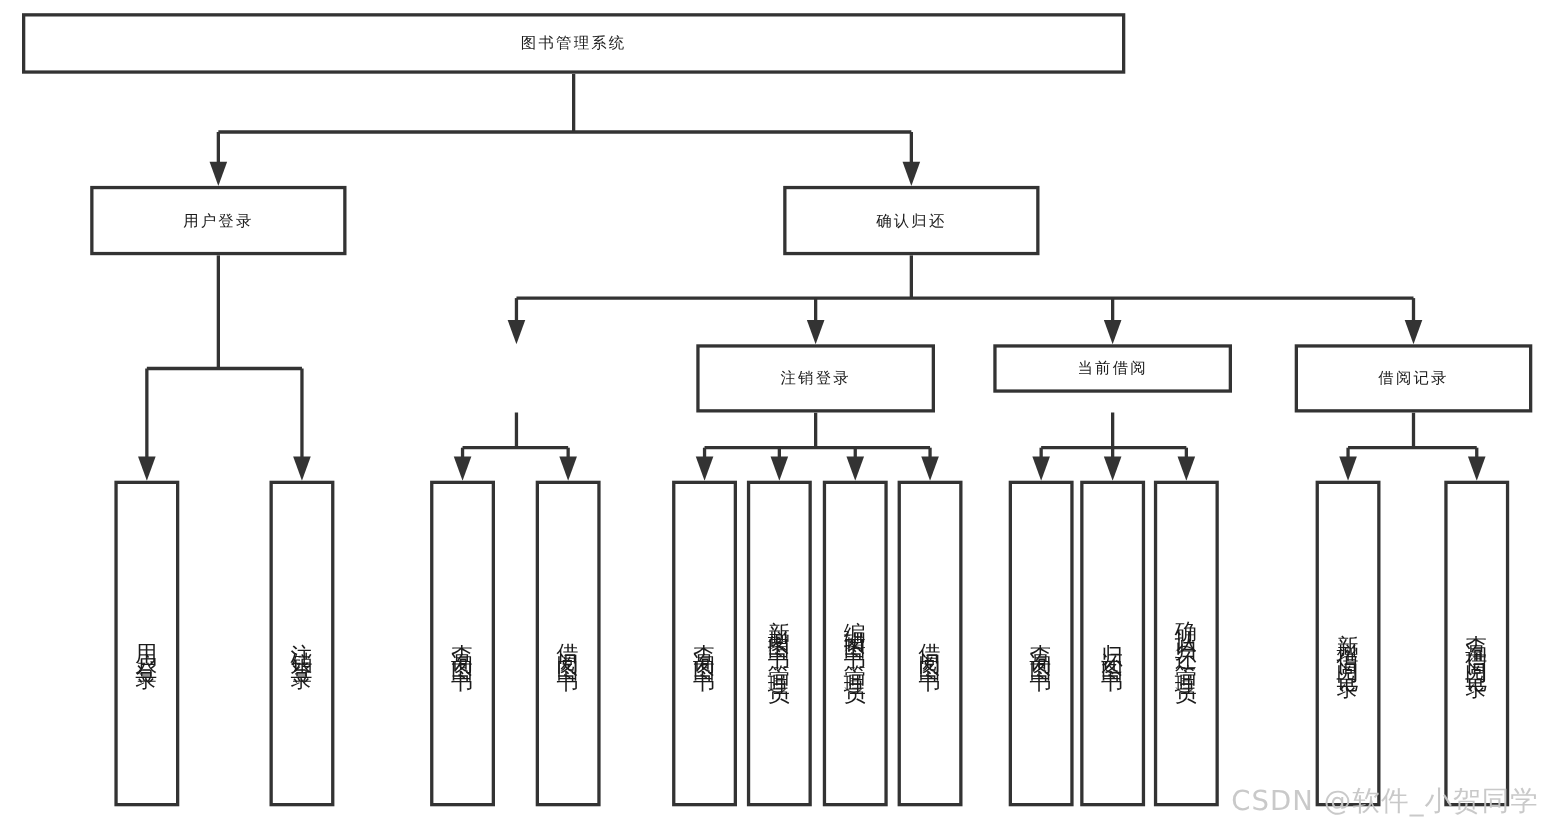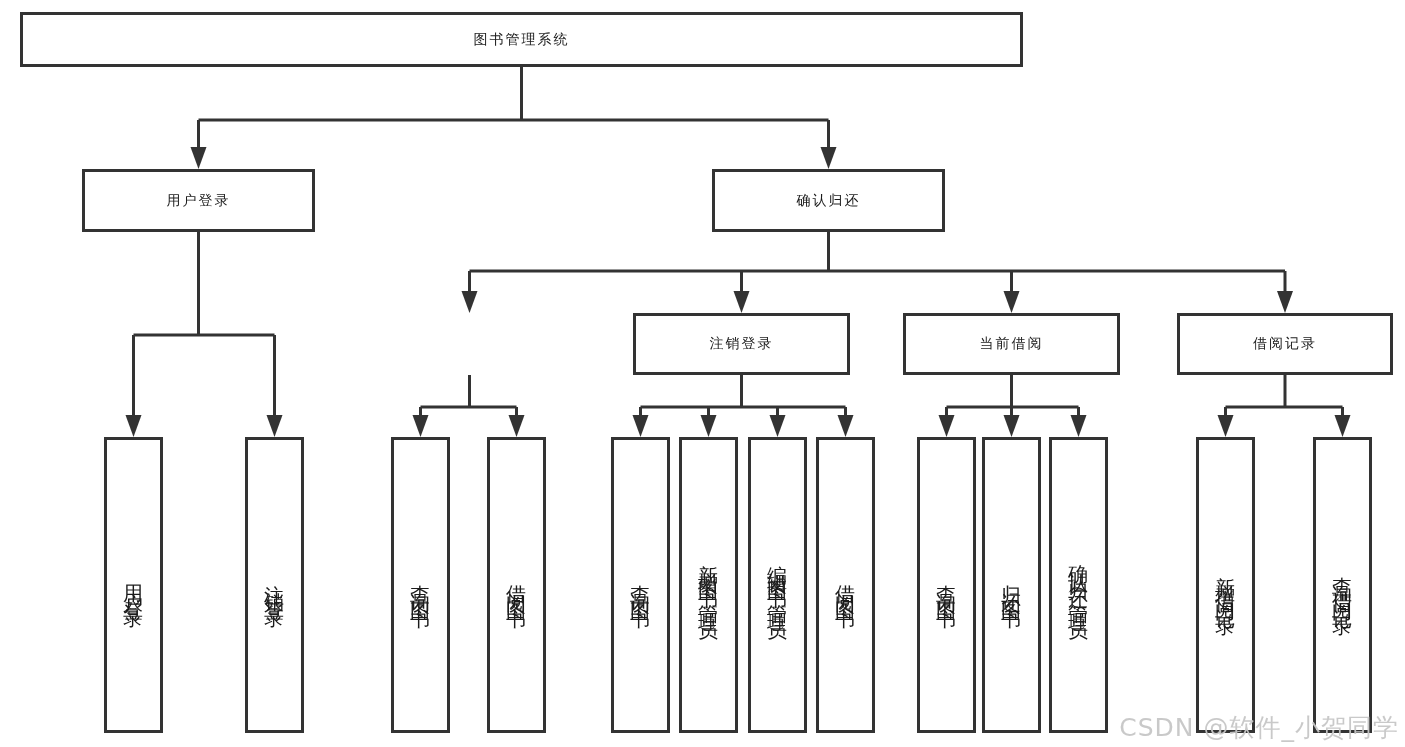--- a/index.html
+++ b/index.html
@@ -130,21 +130,21 @@
       <path d="M1342.5 437 l-8 -22 h16 z"></path>
     </g>
   </svg>
 
   <div class="node h-label" style="left:20px; top:12px; width:1003px; height:55px;">图书管理系统</div>
 
   <div class="node h-label" style="left:82px; top:169px; width:233px; height:63px;">用户登录</div>
   <div class="node h-label" style="left:712px; top:169px; width:233px; height:63px;">确认归还</div>
 
   <div class="node h-label" style="left:633px; top:313px; width:217px; height:62px;">注销登录</div>
-  <div class="node h-label" style="left:903px; top:313px; width:217px; height:62px;font-family:Liberation Mono, monospace;">当前借阅</div>
+  <div class="node h-label" style="left:903px; top:313px; width:217px; height:44px;font-family:Liberation Mono, monospace;">当前借阅</div>
   <div class="node h-label" style="left:1177px; top:313px; width:216px; height:62px;">借阅记录</div>
 
   <div class="node leaf" style="left:104px; top:437px; width:59px; height:296px;">
     <span class="v-text">用户登录</span>
   </div>
   <div class="node leaf" style="left:245px; top:437px; width:59px; height:296px;">
     <span class="v-text">注销登录</span>
   </div>
 
   <div class="node leaf" style="left:391px; top:437px; width:59px; height:296px;">

